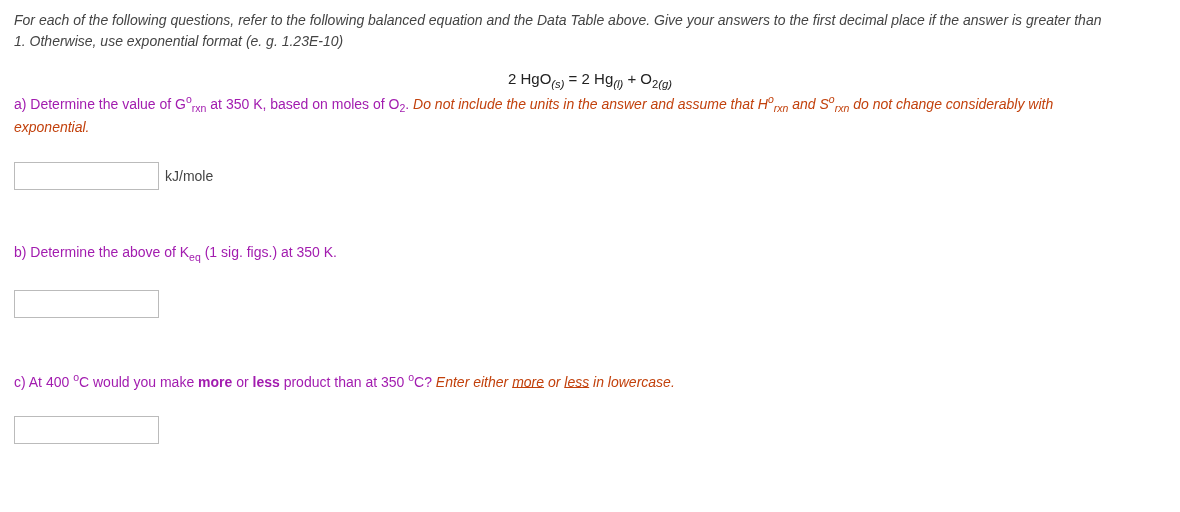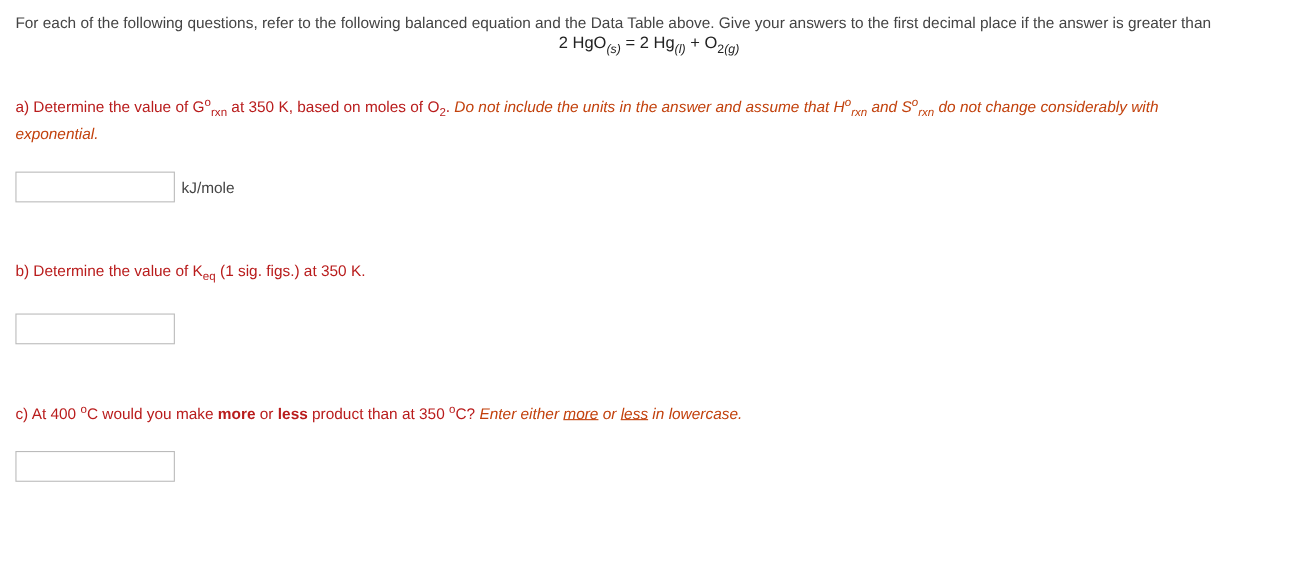--- a/index.html
+++ b/index.html
@@ -5,37 +5,39 @@
     * { box-sizing: border-box; margin: 0; padding: 0; }
     body {
       font-family: Arial, Helvetica, sans-serif;
       font-size: 14px;
       color: #333;
       padding: 10px 14px;
       background: #fff;
       width: 1180px;
     }
     .intro {
+      font-style: italic;
       color: #444;
       line-height: 1.5;
+      margin-bottom: 18px;
     }
     .equation {
       text-align: center;
       color: #222;
-      margin-bottom: 35px;
+      margin-bottom: 2px;
       font-size: 15px;
     }
     .equation sub { font-size: 0.75em; vertical-align: sub; }
     .equation i { font-style: italic; }
     .qitalic {
       font-style: italic;
       color: #c2410c;
     }
     .qlabel {
-      color: #b91c1c;
+      color: #a21caf;
       line-height: 1.5;
     }
     .question-block {
       margin-bottom: 52px;
     }
     .question-text {
       margin-bottom: 24px;
       line-height: 1.5;
     }
     .input-row {
@@ -57,20 +59,21 @@
     }
     sub { font-size: 0.75em; vertical-align: sub; }
     sup { font-size: 0.75em; vertical-align: super; }
     .more-less { text-decoration: underline; }
   </style>
 </head>
 <body>
 
 <div class="intro">
   <span>For each of the following questions, refer to the following balanced equation and the Data Table above. Give your answers to the first decimal place if the answer is greater than</span><br>
+  <span>1. Otherwise, use exponential format (e. g. 1.23E-10)</span>
 </div>
 
 <div class="equation">
   <span>2</span>
   <span>HgO</span><sub><i>(s)</i></sub>
   <span>=</span>
   <span>2</span>
   <span>Hg</span><sub><i>(l)</i></sub>
   <span>+</span>
   <span>O</span><sub>2</sub><sub><i>(g)</i></sub>
@@ -82,21 +85,21 @@
     <span class="qitalic">exponential.</span>
   </div>
   <div class="input-row">
     <input type="text" style="">
     <span class="unit-label">kJ/mole</span>
   </div>
 </div>
 
 <div class="question-block">
   <div class="question-text">
-    <span class="qlabel">b) Determine the value of K</span><sub class="qlabel">eq</sub><span class="qlabel"> (1 sig. figs.) at 350 K.</span>
+    <span class="qlabel">b) Determine the above of K</span><sub class="qlabel">eq</sub><span class="qlabel"> (1 sig. figs.) at 350 K.</span>
   </div>
   <div class="input-row">
     <input type="text" style="">
   </div>
 </div>
 
 <div class="question-block">
   <div class="question-text">
     <span class="qlabel">c) At 400 </span><sup class="qlabel">o</sup><span class="qlabel">C would you make </span><b class="qlabel">more</b><span class="qlabel"> or </span><b class="qlabel">less</b><span class="qlabel"> product than at 350 </span><sup class="qlabel">o</sup><span class="qlabel">C? </span><span class="qitalic">Enter either </span><span class="qitalic more-less">more</span><span class="qitalic"> or </span><span class="qitalic more-less">less</span><span class="qitalic"> in lowercase.</span>
   </div>

